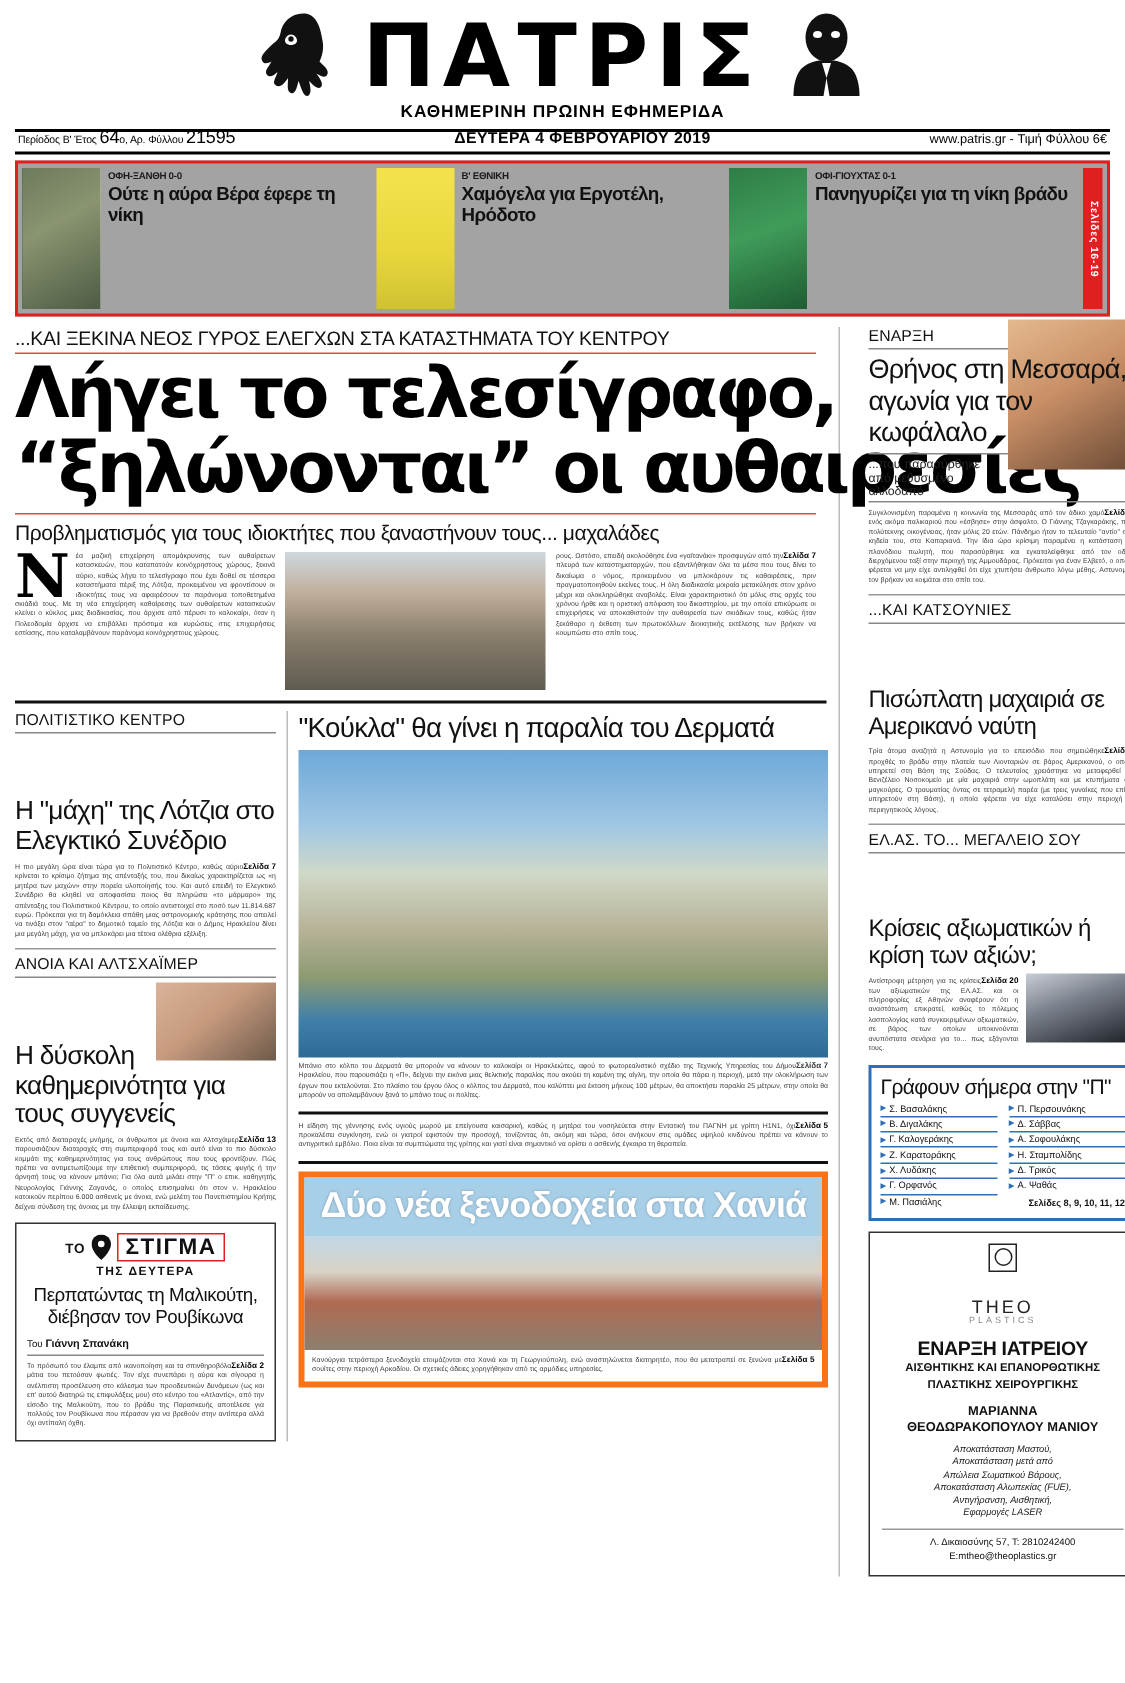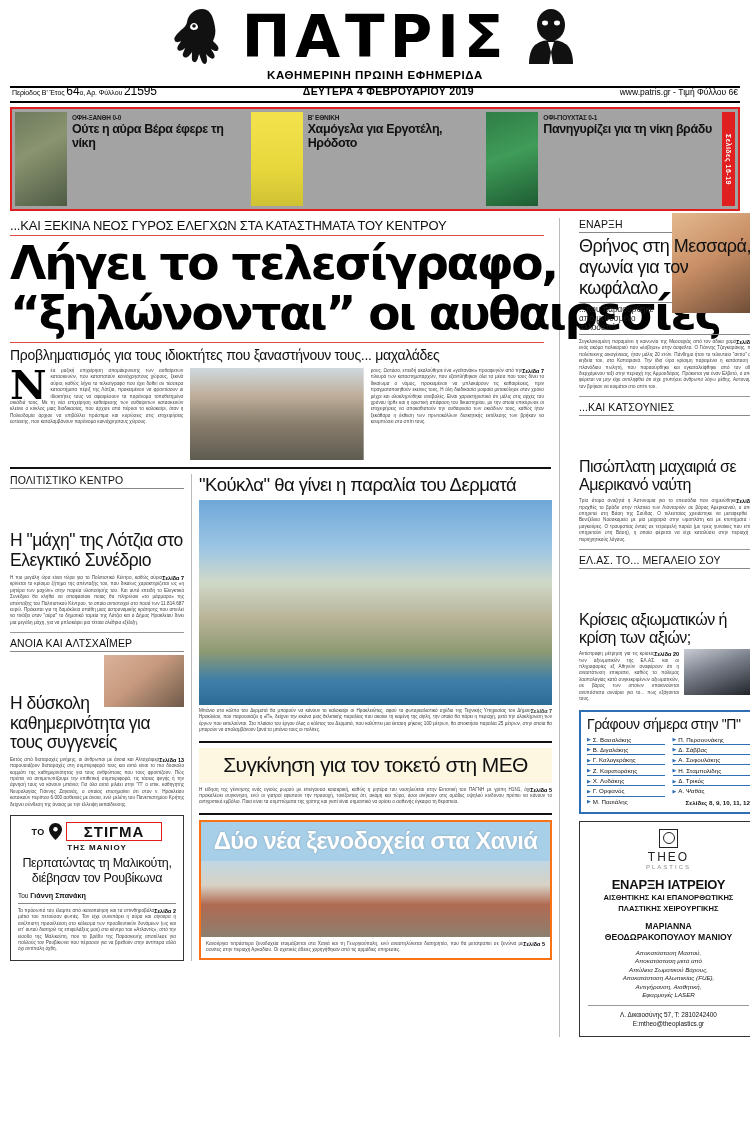--- a/index.html
+++ b/index.html
@@ -114,39 +114,39 @@
   }
   .band-blue {
     background: #a8cfe8; text-align: center; color: #fff;
     font-size: 24px; font-weight: 700; letter-spacing: -0.7px;
     padding: 5px 0 6px 0;
     text-shadow: 0 0 2px rgba(0,0,0,.25);
     position: absolute; left: 0; right: 0; top: 0;
   }
   .hotel-wrap { position: relative; }
   .hotel-photo { height: 115px; background-size: cover; background-position: center; }
-  .boxed { border: 2px solid #f97316; }
+  .boxed { border: 4px solid #f97316; }
 
   
   .r-head-wrap { display: flex; gap: 4px; }
   .r-head { font-size: 18px; line-height: 21px; letter-spacing: -0.5px; color: #111; }
   .r-photo { width: 86px; flex: 0 0 86px; height: 100px; background-size: cover; background-position: center; }
   .r-deck {
     font-size: 8.2px; color: #222; border-top: 1px solid #888; border-bottom: 1px solid #888;
     padding: 2px 0; margin-top: 3px;
   }
 
   
   .stigma { border: 1px solid #333; margin-top: 7px; padding: 6px 7px 7px 7px; }
   .stigma-top { display: flex; align-items: center; justify-content: center; gap: 4px; }
   .stigma-to { font-size: 9px; font-weight: 700; letter-spacing: 0.4px; }
   .pin { width: 13px; height: 17px; }
   .stigma-word {
     border: 1.5px solid #e02020; color: #111; font-weight: 700;
-    font-size: 15px; letter-spacing: 1px; padding: 0 17px; line-height: 17px;
+    font-size: 15px; letter-spacing: 1px; padding: 0 5px; line-height: 17px;
   }
   .stigma-day { text-align: center; font-size: 8px; font-weight: 700; letter-spacing: 1px; margin-top: 2px; }
   .stigma-head { text-align: center; font-size: 12.5px; line-height: 15px; letter-spacing: -0.3px; margin-top: 4px; }
   .stigma-by { font-size: 6.5px; margin-top: 5px; border-bottom: 1px solid #888; padding-bottom: 3px; }
   .stigma-by b { font-size: 7.2px; }
 
   
   .writers { border: 2px solid #2f6fb5; margin-top: 8px; padding: 4px 6px 6px 6px; }
   .writers-title { font-size: 14px; letter-spacing: -0.4px; color: #111; margin-bottom: 2px; }
   .writers-cols { display: flex; gap: 8px; }
@@ -157,21 +157,21 @@
   }
   .wrow:last-child { border-bottom: none; }
   .wcol .wrow.nb { border-bottom: none; }
   .tri { color: #2f6fb5; font-size: 5px; }
   .wpages { font-size: 6.2px; font-weight: 700; text-align: right; padding-top: 3px; }
 
   
   .ad { border: 1px solid #333; margin-top: 7px; padding: 7px 8px 8px 8px; text-align: center; }
   .ad-logo-sq { width: 19px; height: 19px; border: 1.6px solid #222; margin: 0 auto; position: relative; }
   .ad-logo-sq::after { content:""; position:absolute; inset:2.5px; border:1.4px solid #222; border-radius:50%; }
-  .ad-brand { font-size: 12px; letter-spacing: 2px; margin-top: 2px; color: #222; }
+  .ad-brand { font-size: 12px; letter-spacing: 2px; margin-top: 16px; color: #222; }
   .ad-brand-sub { font-size: 6px; letter-spacing: 2px; color: #8a8a8a; }
   .ad-t1 { font-size: 13px; font-weight: 700; letter-spacing: -0.2px; margin-top: 7px; }
   .ad-t2 { font-size: 7.6px; font-weight: 700; line-height: 10px; margin-top: 1px; }
   .ad-name { font-size: 8.6px; font-weight: 700; line-height: 11px; margin-top: 7px; }
   .ad-list { font-size: 6.2px; line-height: 8.4px; font-style: italic; margin-top: 6px; color: #222; }
   .ad-foot { font-size: 6.4px; line-height: 9px; border-top: 1px solid #999; margin-top: 6px; padding-top: 4px; }
 
   .left-photo-inline { width: 80px; height: 52px; float: right; margin: 0 0 2px 4px; background-size: cover; background-position: center; }
   .cap-badge { width: 74px; height: 46px; float: right; margin: 2px 0 2px 5px; background-size: cover; background-position: center; }
 </style>
@@ -294,21 +294,21 @@
 
           <div class="stigma">
             <div class="stigma-top">
               <span class="stigma-to">ΤΟ</span>
               <svg class="pin" viewBox="0 0 13 17">
                 <path fill="#111" d="M6.5 0C2.9 0 0 2.9 0 6.5 0 11.4 6.5 17 6.5 17S13 11.4 13 6.5C13 2.9 10.1 0 6.5 0z"></path>
                 <circle cx="6.5" cy="6.3" r="2.2" fill="#fff"></circle>
               </svg>
               <span class="stigma-word">ΣΤΙΓΜΑ</span>
             </div>
-            <div class="stigma-day">ΤΗΣ ΜΑΝΙΟΥ</div>
+            <div class="stigma-day">ΤΗΣ ΔΕΥΤΕΡΑ</div>
             <div class="stigma-head">Περπατώντας τη Μαλικούτη, διέβησαν τον Ρουβίκωνα</div>
             <div class="stigma-by">
               <span>Του</span>
               <b>Γιάννη Σπανάκη</b>
             </div>
             <div class="micro" style="margin-top:4px;">
               <span class="pg">Σελίδα 2</span>
               <span>Το πρόσωπό του έλαμπε από ικανοποίηση και τα σπινθηροβόλα μάτια του πετούσαν φωτιές. Τον είχε συνεπάρει η αύρα και σίγουρα η ανέλπιστη προσέλευση στο κάλεσμα των προοδευτικών δυνάμεων (ως και επ' αυτού διατηρώ τις επιφυλάξεις μου) στο κέντρο του «Ατλαντίς», από την είσοδο της Μαλικούτη, που το βράδυ της Παρασκευής αποτέλεσε για πολλούς τον Ρουβίκωνα που πέρασαν για να βρεθούν στην αντίπερα αλλά όχι αντίπαλη όχθη.</span>
             </div>
           </div>
@@ -321,21 +321,20 @@
             <div class="feat-photo" style="background-image:linear-gradient(180deg,#6ea8d8 0%,#9ec6e4 24%,#cfd9c8 40%,#b8b398 58%,#8d9a72 74%,#3f7fa8 88%,#2d6b95 100%);"></div>
             <div class="feat-cap">
               <span class="pg">Σελίδα 7</span>
               <span>Μπάνιο στο κόλπο του Δερματά θα μπορούν να κάνουν το καλοκαίρι οι Ηρακλειώτες, αφού το φωτορεαλιστικό σχέδιο της Τεχνικής Υπηρεσίας του Δήμου Ηρακλείου, που παρουσιάζει η «Π», δείχνει την εικόνα μιας θελκτικής παραλίας που ακούει τη καμένη της αίγλη, την οποία θα πάρει η περιοχή, μετά την ολοκλήρωση των έργων που εκτελούνται. Στο πλαίσιο του έργου όλος ο κόλπος του Δερματά, που καλύπτει μια έκταση μήκους 100 μέτρων, θα αποκτήσει παραλία 25 μέτρων, στην οποία θα μπορούν να απολαμβάνουν ξανά το μπάνιο τους οι πολίτες.</span>
             </div>
           </div>
 
           <div class="hr-blk"></div>
 
           <div>
-            <div class="band">Συγκίνηση για τον τοκετό στη ΜΕΘ</div>
             <div class="micro" style="margin-top:4px;">
               <span class="pg">Σελίδα 5</span>
               <span>Η είδηση της γέννησης ενός υγιούς μωρού με επείγουσα καισαρική, καθώς η μητέρα του νοσηλεύεται στην Εντατική του ΠΑΓΝΗ με γρίπη Η1Ν1, όχι προκαλέσει συγκίνηση, ενώ οι γιατροί εφιστούν την προσοχή, τονίζοντας ότι, ακόμη και τώρα, όσοι ανήκουν στις ομάδες υψηλού κινδύνου πρέπει να κάνουν το αντιγριπικό εμβόλιο. Ποια είναι τα συμπτώματα της γρίπης και γιατί είναι σημαντικό να ορίσει ο ασθενής έγκαιρα τη θεραπεία.</span>
             </div>
           </div>
 
           <div class="hr-blk"></div>
 
           <div class="boxed">
             <div class="hotel-wrap">

